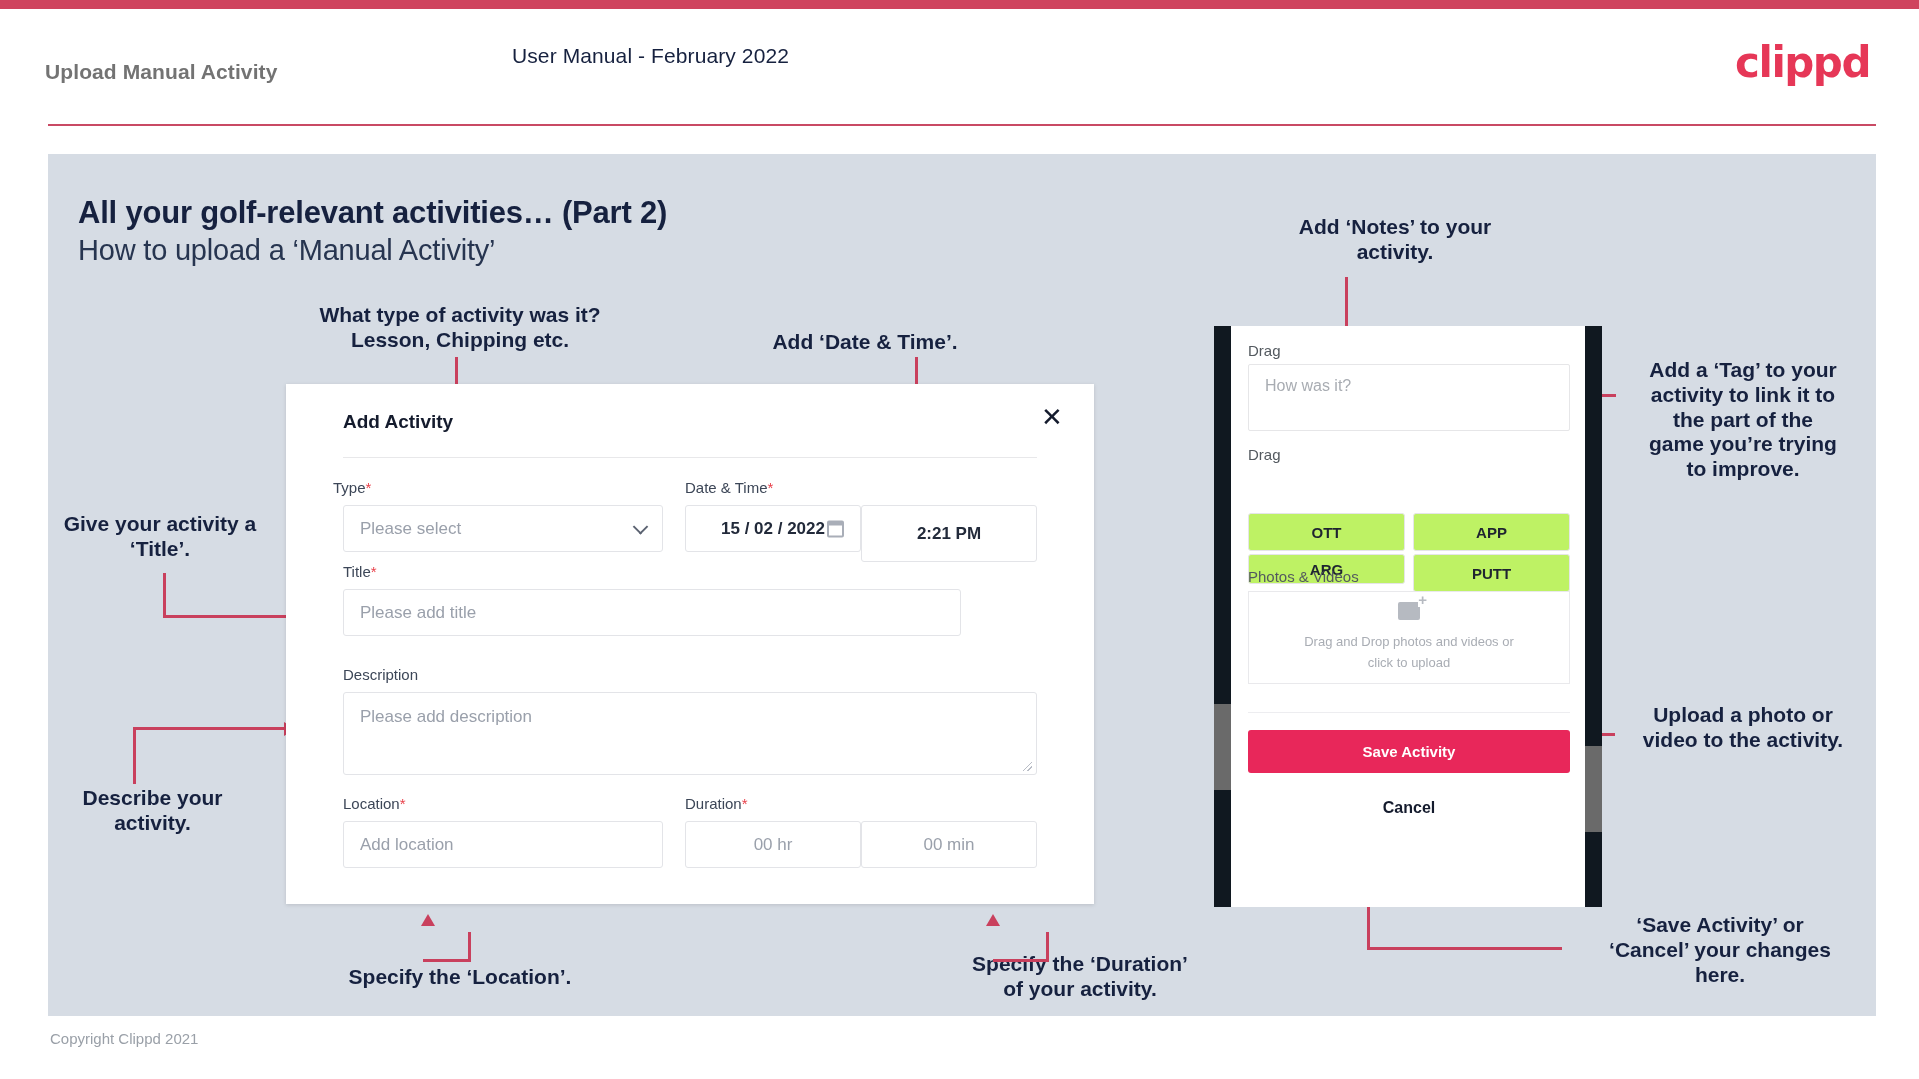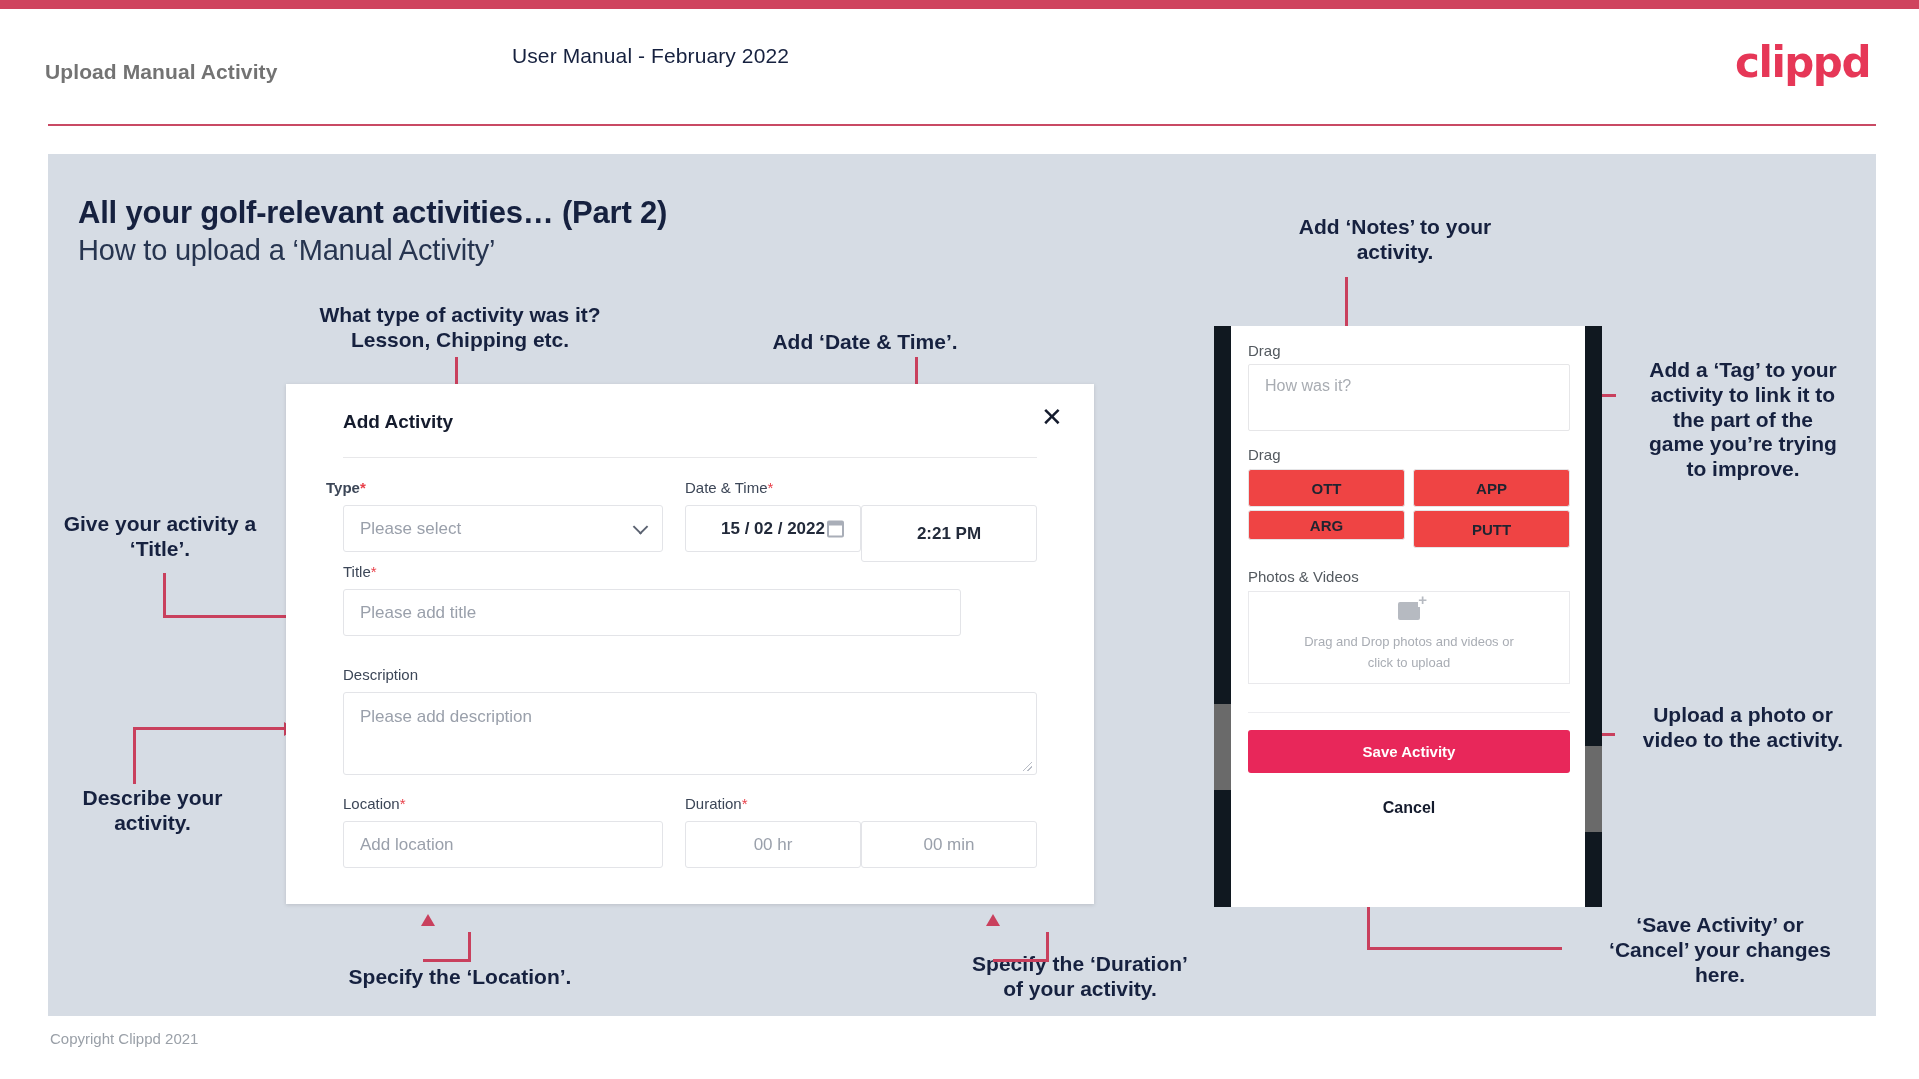--- a/index.html
+++ b/index.html
@@ -170,25 +170,26 @@
     position: absolute;
     border: 1px solid #e6e6e8; background: #fff;
     border-radius: 2px;
   }
   .ph-placeholder {
     position: absolute; left: 16px; top: 12px;
     font-size: 16px; color: #a8acb2;
   }
   .tag-btn {
     position: absolute;
-    border: 1px solid #e5e5e7; background: #ef4444;
+    border: 1px solid #e5e5e7; background: #bef264;
     border-radius: 3px;
     display: flex; align-items: center; justify-content: center;
     font-size: 15px; font-weight: 700; color: #1f2430;
     cursor: pointer;
+    margin-top: 44px;
   }
   .drop-zone {
     position: absolute;
     border: 1px solid #e9e9ec; background: #fff;
     display: flex; flex-direction: column;
     align-items: center; justify-content: center;
     cursor: pointer;
   }
   .drop-ico {
     width: 22px; height: 18px;
@@ -310,21 +311,21 @@
   <div class="ln" style="left:1367px; top:845px; width:3px; height:105px;"></div>
   <div class="ln" style="left:1367px; top:947px; width:195px; height:3px;"></div>
   <div class="arrow-head ah-up" style="left:1361px; top:828px;"></div>
 
   <div class="dialog">
 
     <div class="dlg-title">Add Activity</div>
     <div class="dlg-close">✕</div>
     <div class="dlg-rule"></div>
 
-    <div class="fld-label" style="left:40px; top:95px;font-weight:bold;">
+    <div class="fld-label" style="left:47px; top:95px;">
       <span>Type</span><span class="req">*</span>
     </div>
     <div class="inp" style="left:57px; top:121px; width:320px; height:47px;">
       <span>Please select</span>
       <span class="chev"></span>
     </div>
 
     <div class="fld-label" style="left:399px; top:95px;">
       <span>Date &amp; Time</span><span class="req">*</span>
     </div>

